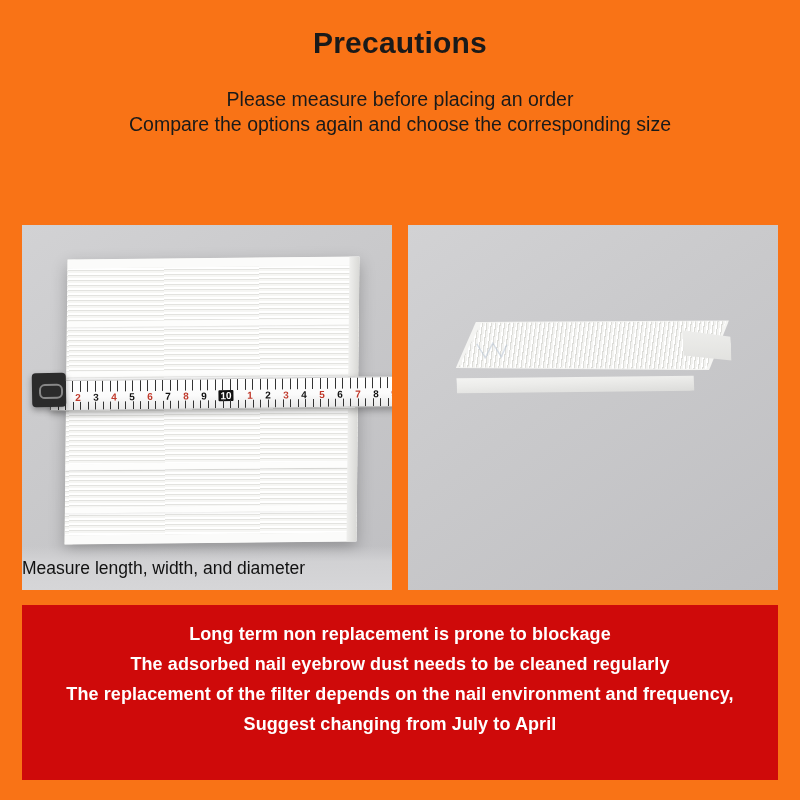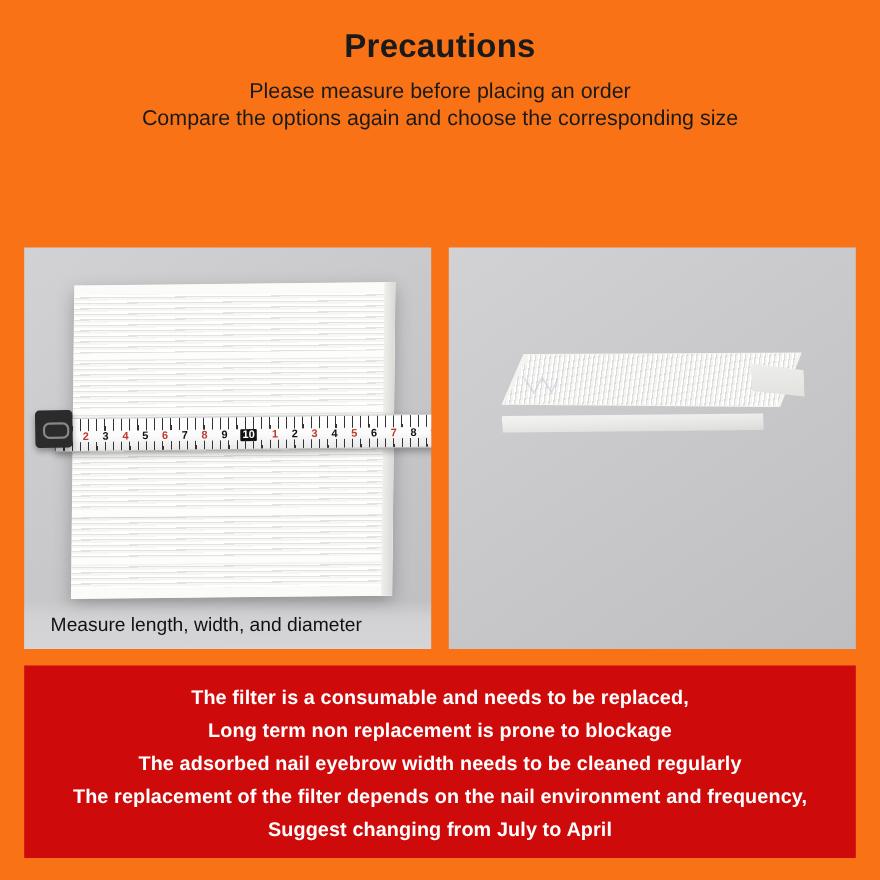--- a/index.html
+++ b/index.html
@@ -23,21 +23,21 @@
     font-size: 30px;
     font-weight: bold;
     color: #1a1a1a;
     margin: 26px 0 0 0;
     letter-spacing: 0.2px;
   }
   .subline {
     text-align: center;
     font-size: 19.5px;
     color: #1a1a1a;
-    margin-top: 12px;
+    margin-top: 28px;
     font-weight: 400;
   }
   .subline.s2 { margin-top: 14px; }
   .subline.s3 { margin-top: 2px; }
 
   .photos {
     position: absolute;
     top: 225px;
     left: 22px;
     width: 756px;
@@ -54,21 +54,20 @@
   }
   .photo .caption {
     position: absolute;
     left: 0;
     right: 0;
     bottom: 0;
     height: 44px;
     line-height: 44px;
     font-size: 17.5px;
     color: #111;
-    padding-left: 24px;
     background: linear-gradient(180deg, rgba(210,210,212,0.0) 0%, rgba(212,212,214,0.85) 35%, rgba(214,214,216,1) 100%);
   }
   .photo.right .caption { padding-left: 110px; }
 
   
   .filter-flat {
     position: absolute;
     left: 44px;
     top: 33px;
     width: 292px;
@@ -316,20 +315,19 @@
         <div class="f3-front"></div>
         <svg class="f3-mark" viewBox="0 0 34 22">
           <path d="M2 4 L10 18 L18 4 L26 18 L32 6" fill="none" stroke="#b9c6d6" stroke-width="1.4"></path>
         </svg>
       </div>
     </div>
 
   </div>
 
   <div class="notice">
-    <p>The filter is a consumable and needs to be replaced,</p>
     <p>Long term non replacement is prone to blockage</p>
-    <p>The adsorbed nail eyebrow width needs to be cleaned regularly</p>
+    <p>The adsorbed nail eyebrow dust needs to be cleaned regularly</p>
     <p>The replacement of the filter depends on the nail environment and frequency,</p>
     <p>Suggest changing from July to April</p>
   </div>
 
 </div>
 
 </body></html>

